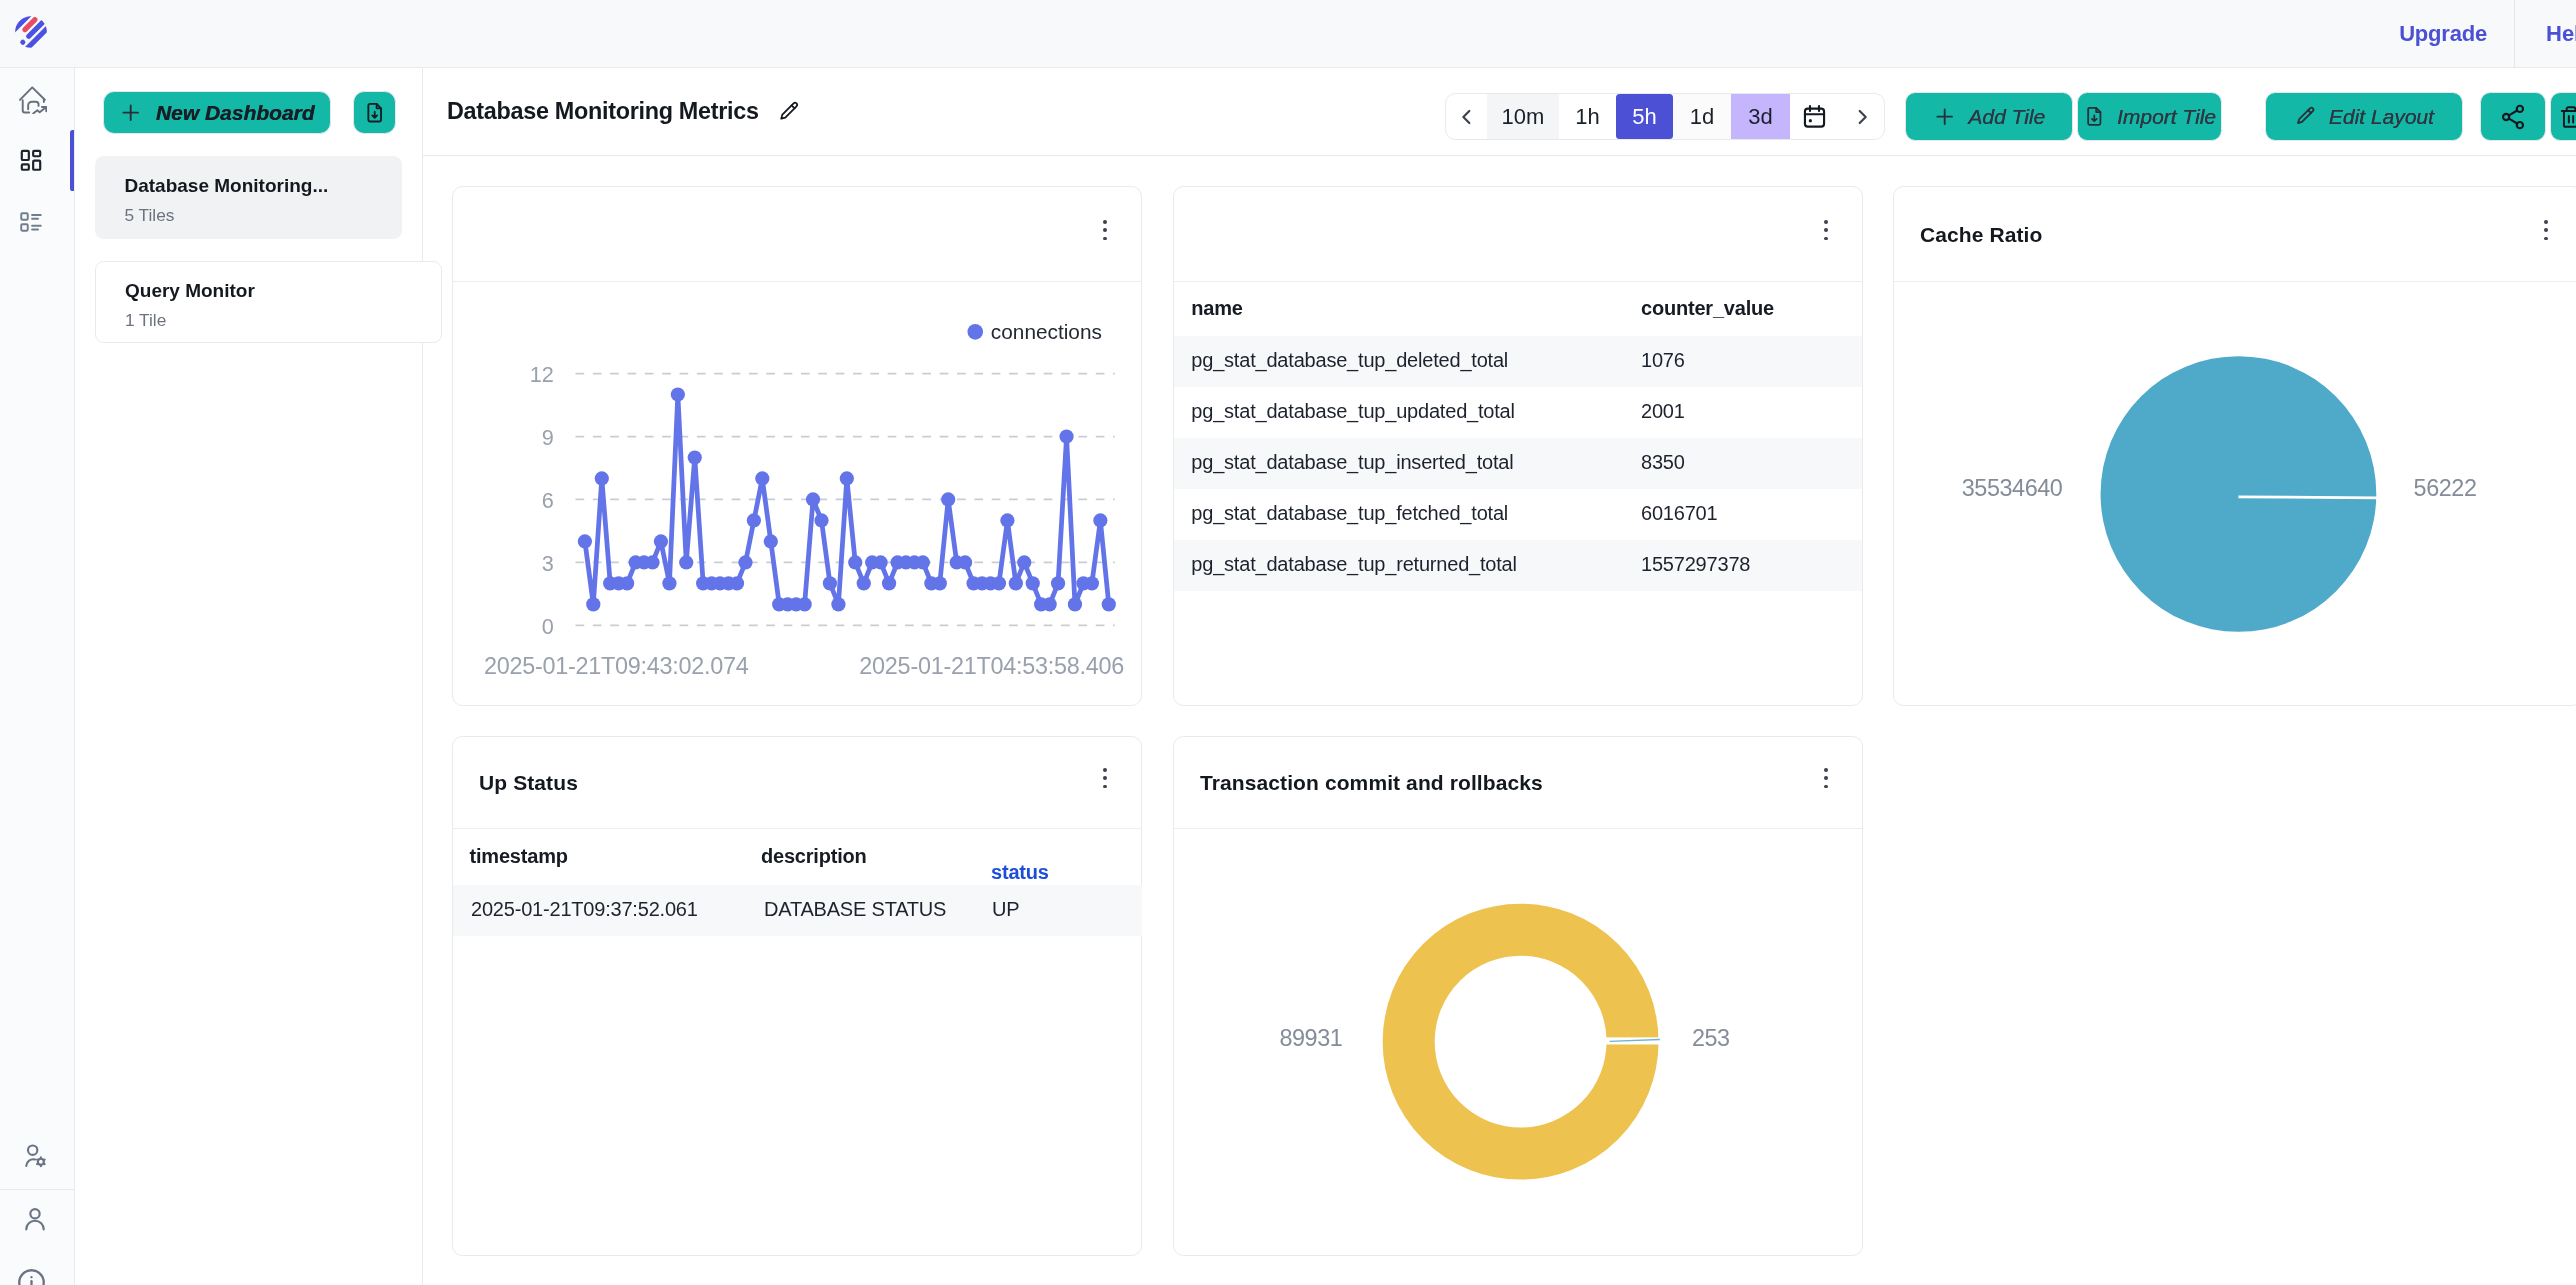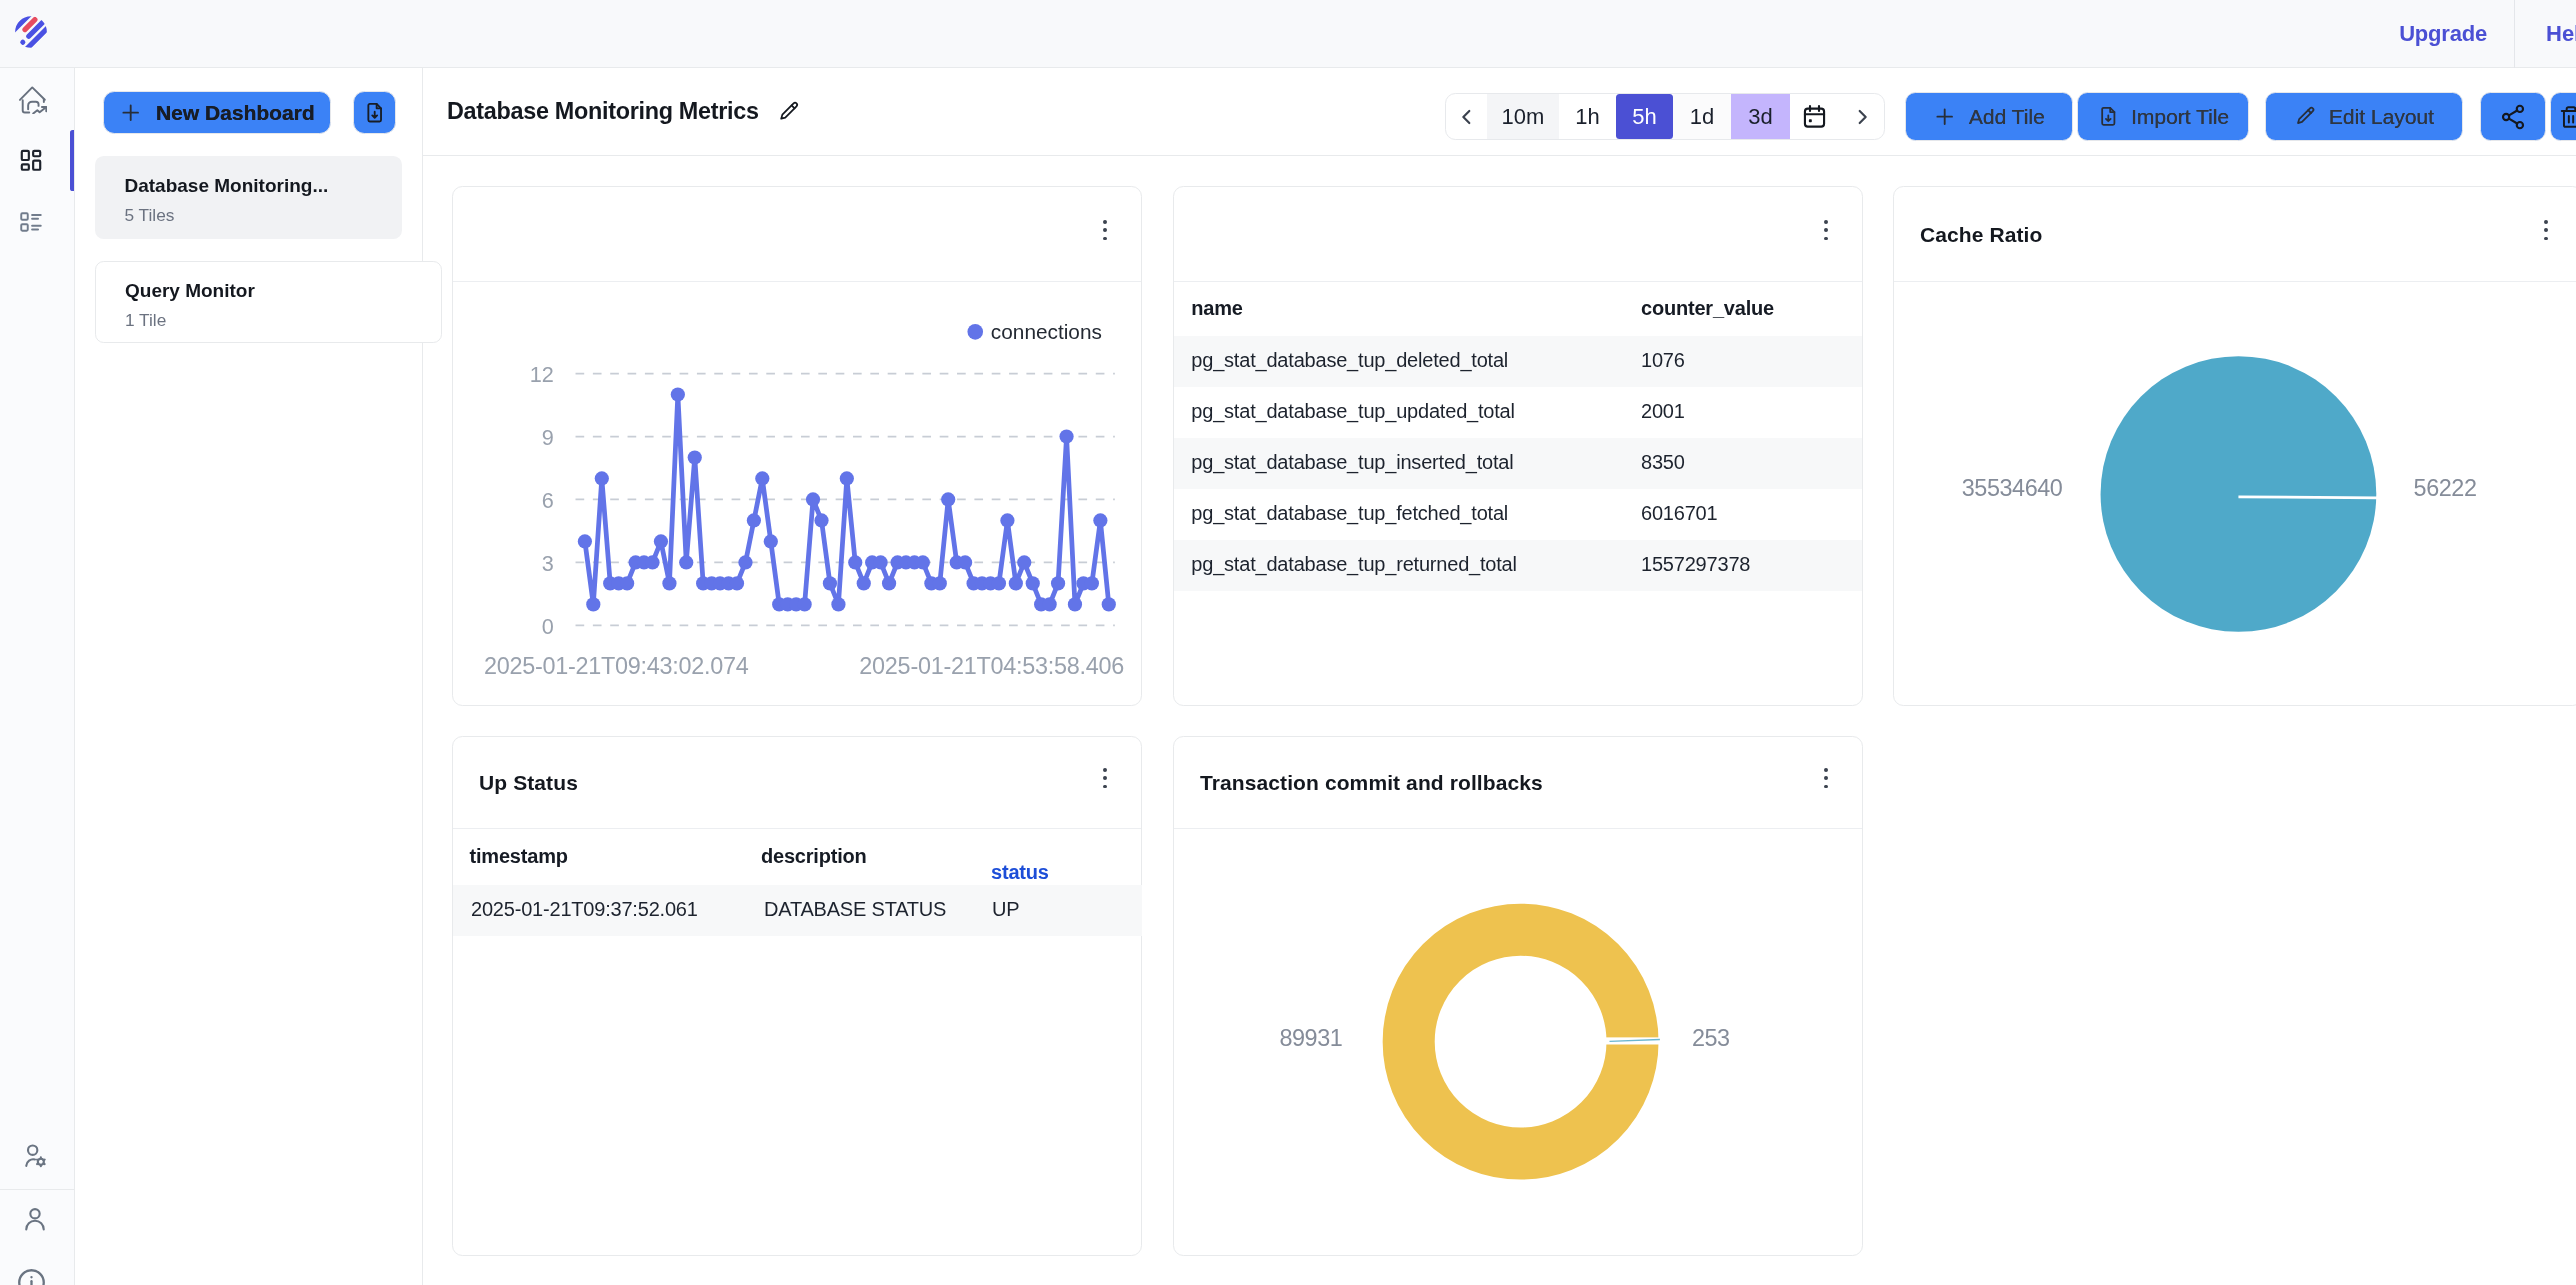--- a/index.html
+++ b/index.html
@@ -2,21 +2,21 @@
 <html style="font-size:14px"><head>
 <meta charset="utf-8">
 <style>
 * { margin:0; padding:0; box-sizing:border-box; }
 html,body { width:2576px; height:1285px; overflow:hidden; font-family:"Liberation Sans", sans-serif; background:#fff; }
 .abs { position:absolute; }
 #topbar { left:0; top:0; width:2576px; height:68px; background:#f8f9fb; border-bottom:0.9px solid #e8eaec; }
 #rail { left:0; top:68px; width:75px; height:1218px; background:#fafbfd; border-right:0.9px solid #e8eaec; }
 #panel { left:75px; top:68px; width:348px; height:1218px; background:#fff; border-right:0.9px solid #e8eaec; }
 #mainhdr { left:423px; top:68px; width:2153px; height:88px; background:#fff; border-bottom:0.9px solid #e8eaec; }
-.btn { border:0.9px solid #e5e7eb; background:#3b82f6; border-radius:11.3px; display:flex; align-items:center; justify-content:center; color:#2e3642; }
+.btn { border:0.9px solid #e5e7eb; background:#14b8a6; border-radius:11.3px; display:flex; align-items:center; justify-content:center; color:#2e3642;font-style:italic; }
 .btn span { text-shadow:0.3px 0 0 currentColor; }
 .tile { background:#fff; border:0.9px solid #e8eaec; border-radius:10.4px; }
 .tile .thead { position:absolute; left:0; top:0; right:0; height:95px; border-bottom:0.9px solid #eceef1; }
 .tile .ttitle { position:absolute; left:26px; top:0; height:95px; display:flex; align-items:center; font-size:21px; font-weight:700; color:#14181f; letter-spacing:0.1px; }
 .kebab { position:absolute; top:33px; width:4.3px; }
 .kebab i { display:block; width:3.8px; height:3.8px; border-radius:50%; background:#3c434f; margin:0 0 4.5px 0; }
 .seg { display:flex; align-items:center; justify-content:center; height:100%; font-size:22px; font-weight:500; color:#1a202c; }
 </style>
 </head>
 <body>
@@ -137,21 +137,21 @@
         </svg>
       </div>
   </div>
 
   <div class="abs btn" style="left:1482px; top:24px; width:168px; height:49px; border-radius:10.4px;">
     <svg width="23.4" height="23.4" viewBox="0 0 24 24" fill="none" stroke="#272e39" stroke-width="1.9" stroke-linecap="round" style="margin-right:12px;">
         <path d="M12 4.5 v15 M4.5 12 h15"></path>
       </svg>
     <span style="font-size:21px; font-weight:500;">Add Tile</span>
   </div>
-  <div class="abs btn" style="left:1654px; top:24px; width:172px; height:49px; border-radius:10.4px;">
+  <div class="abs btn" style="left:1654px; top:24px; width:145px; height:49px; border-radius:10.4px;">
     <svg width="22.6" height="22.6" viewBox="0 0 24 24" fill="none" stroke="#272e39" stroke-width="1.9" stroke-linecap="round" stroke-linejoin="round" style="margin-right:11.3px;">
       <path d="M14 3 H7 a1.5 1.5 0 0 0 -1.5 1.5 v15 A1.5 1.5 0 0 0 7 21 h10 a1.5 1.5 0 0 0 1.5 -1.5 V7.5 Z"></path>
       <path d="M14 3 v4.5 h4.5"></path>
       <path d="M12 11 v6 M9.5 14.8 l2.5 2.4 2.5 -2.4"></path>
     </svg>
     <span style="font-size:21px; font-weight:500;">Import Tile</span>
   </div>
   <div class="abs btn" style="left:1842px; top:24px; width:198px; height:49px; border-radius:10.4px;">
     <svg width="22.6" height="22.6" viewBox="0 0 24 24" fill="none" stroke="#272e39" stroke-width="1.9" stroke-linecap="round" stroke-linejoin="round" style="margin-right:12px;">
       <path d="M17 3.5 a2.1 2.1 0 0 1 3 3 L8.5 18 l-4.2 1.2 L5.5 15 Z"></path>

